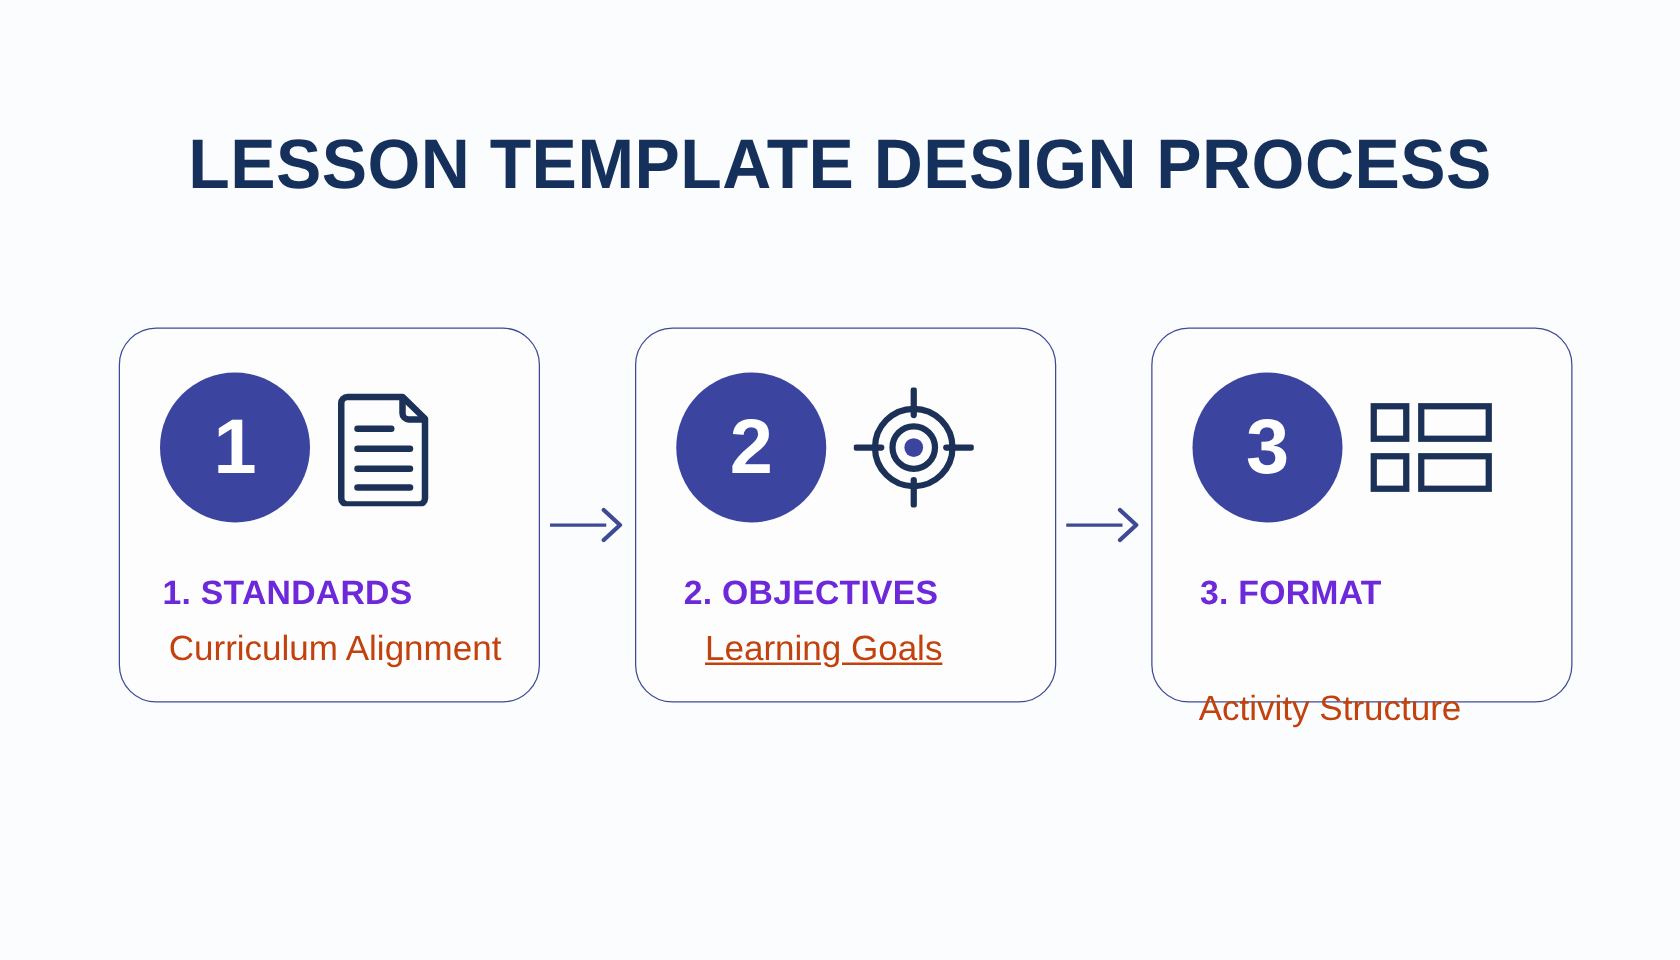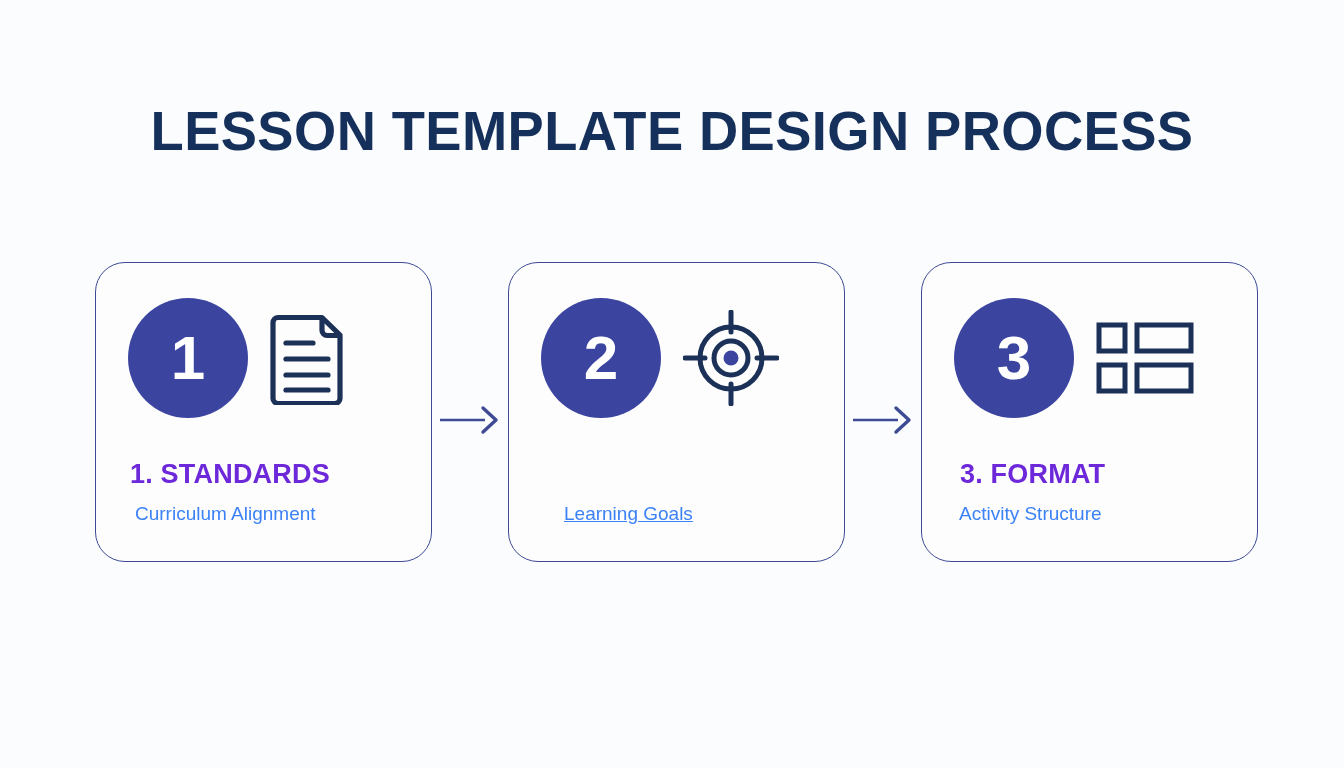--- a/index.html
+++ b/index.html
@@ -93,30 +93,30 @@
     font-weight: 700;
     color: #6d28d9;
     letter-spacing: 0.2px;
     white-space: nowrap;
   }
 
   .card-subtitle {
     position: absolute;
     left: 39px;
     top: 240px;
-    font-size: 19px;
+    font-size: 28px;
     font-weight: 400;
-    color: #3b82f6;
+    color: #c2410c;
     white-space: nowrap;
   }
 
   .card-2 .card-title,
   .card-3 .card-title { left: 38px; }
   .card-2 .card-subtitle { left: 55px; text-decoration: underline; }
-  .card-3 .card-subtitle { left: 37px; }
+  .card-3 .card-subtitle { left: 37px; margin-top: 48px; }
 
   .connector {
     flex: 0 0 auto;
     width: 76px;
     height: 300px;
     display: flex;
     align-items: center;
     justify-content: center;
     padding-top: 15px;
     box-sizing: border-box;
@@ -162,20 +162,21 @@
           <circle cx="48" cy="48" r="31" stroke="#1b3157" stroke-width="5"></circle>
           <circle cx="48" cy="48" r="17" stroke="#1b3157" stroke-width="5"></circle>
           <circle cx="48" cy="48" r="7.5" fill="#3b45a0"></circle>
           <line x1="48" y1="2" x2="48" y2="22" stroke="#1b3157" stroke-width="5" stroke-linecap="round"></line>
           <line x1="48" y1="74" x2="48" y2="94" stroke="#1b3157" stroke-width="5" stroke-linecap="round"></line>
           <line x1="2" y1="48" x2="22" y2="48" stroke="#1b3157" stroke-width="5" stroke-linecap="round"></line>
           <line x1="74" y1="48" x2="94" y2="48" stroke="#1b3157" stroke-width="5" stroke-linecap="round"></line>
         </svg>
       </div>
     </div>
+    <div class="card-title">2. OBJECTIVES</div>
     <div class="card-subtitle">Learning Goals</div>
   </div>
 
   <div class="connector">
     <svg width="62" height="34" viewBox="0 0 62 34" fill="none">
       <line x1="1" y1="17" x2="46" y2="17" stroke="#3e4a94" stroke-width="2.6"></line>
       <path d="M44 5 L57 17 L44 29" stroke="#3e4a94" stroke-width="3.4" stroke-linecap="round" stroke-linejoin="round" fill="none"></path>
     </svg>
   </div>
 

